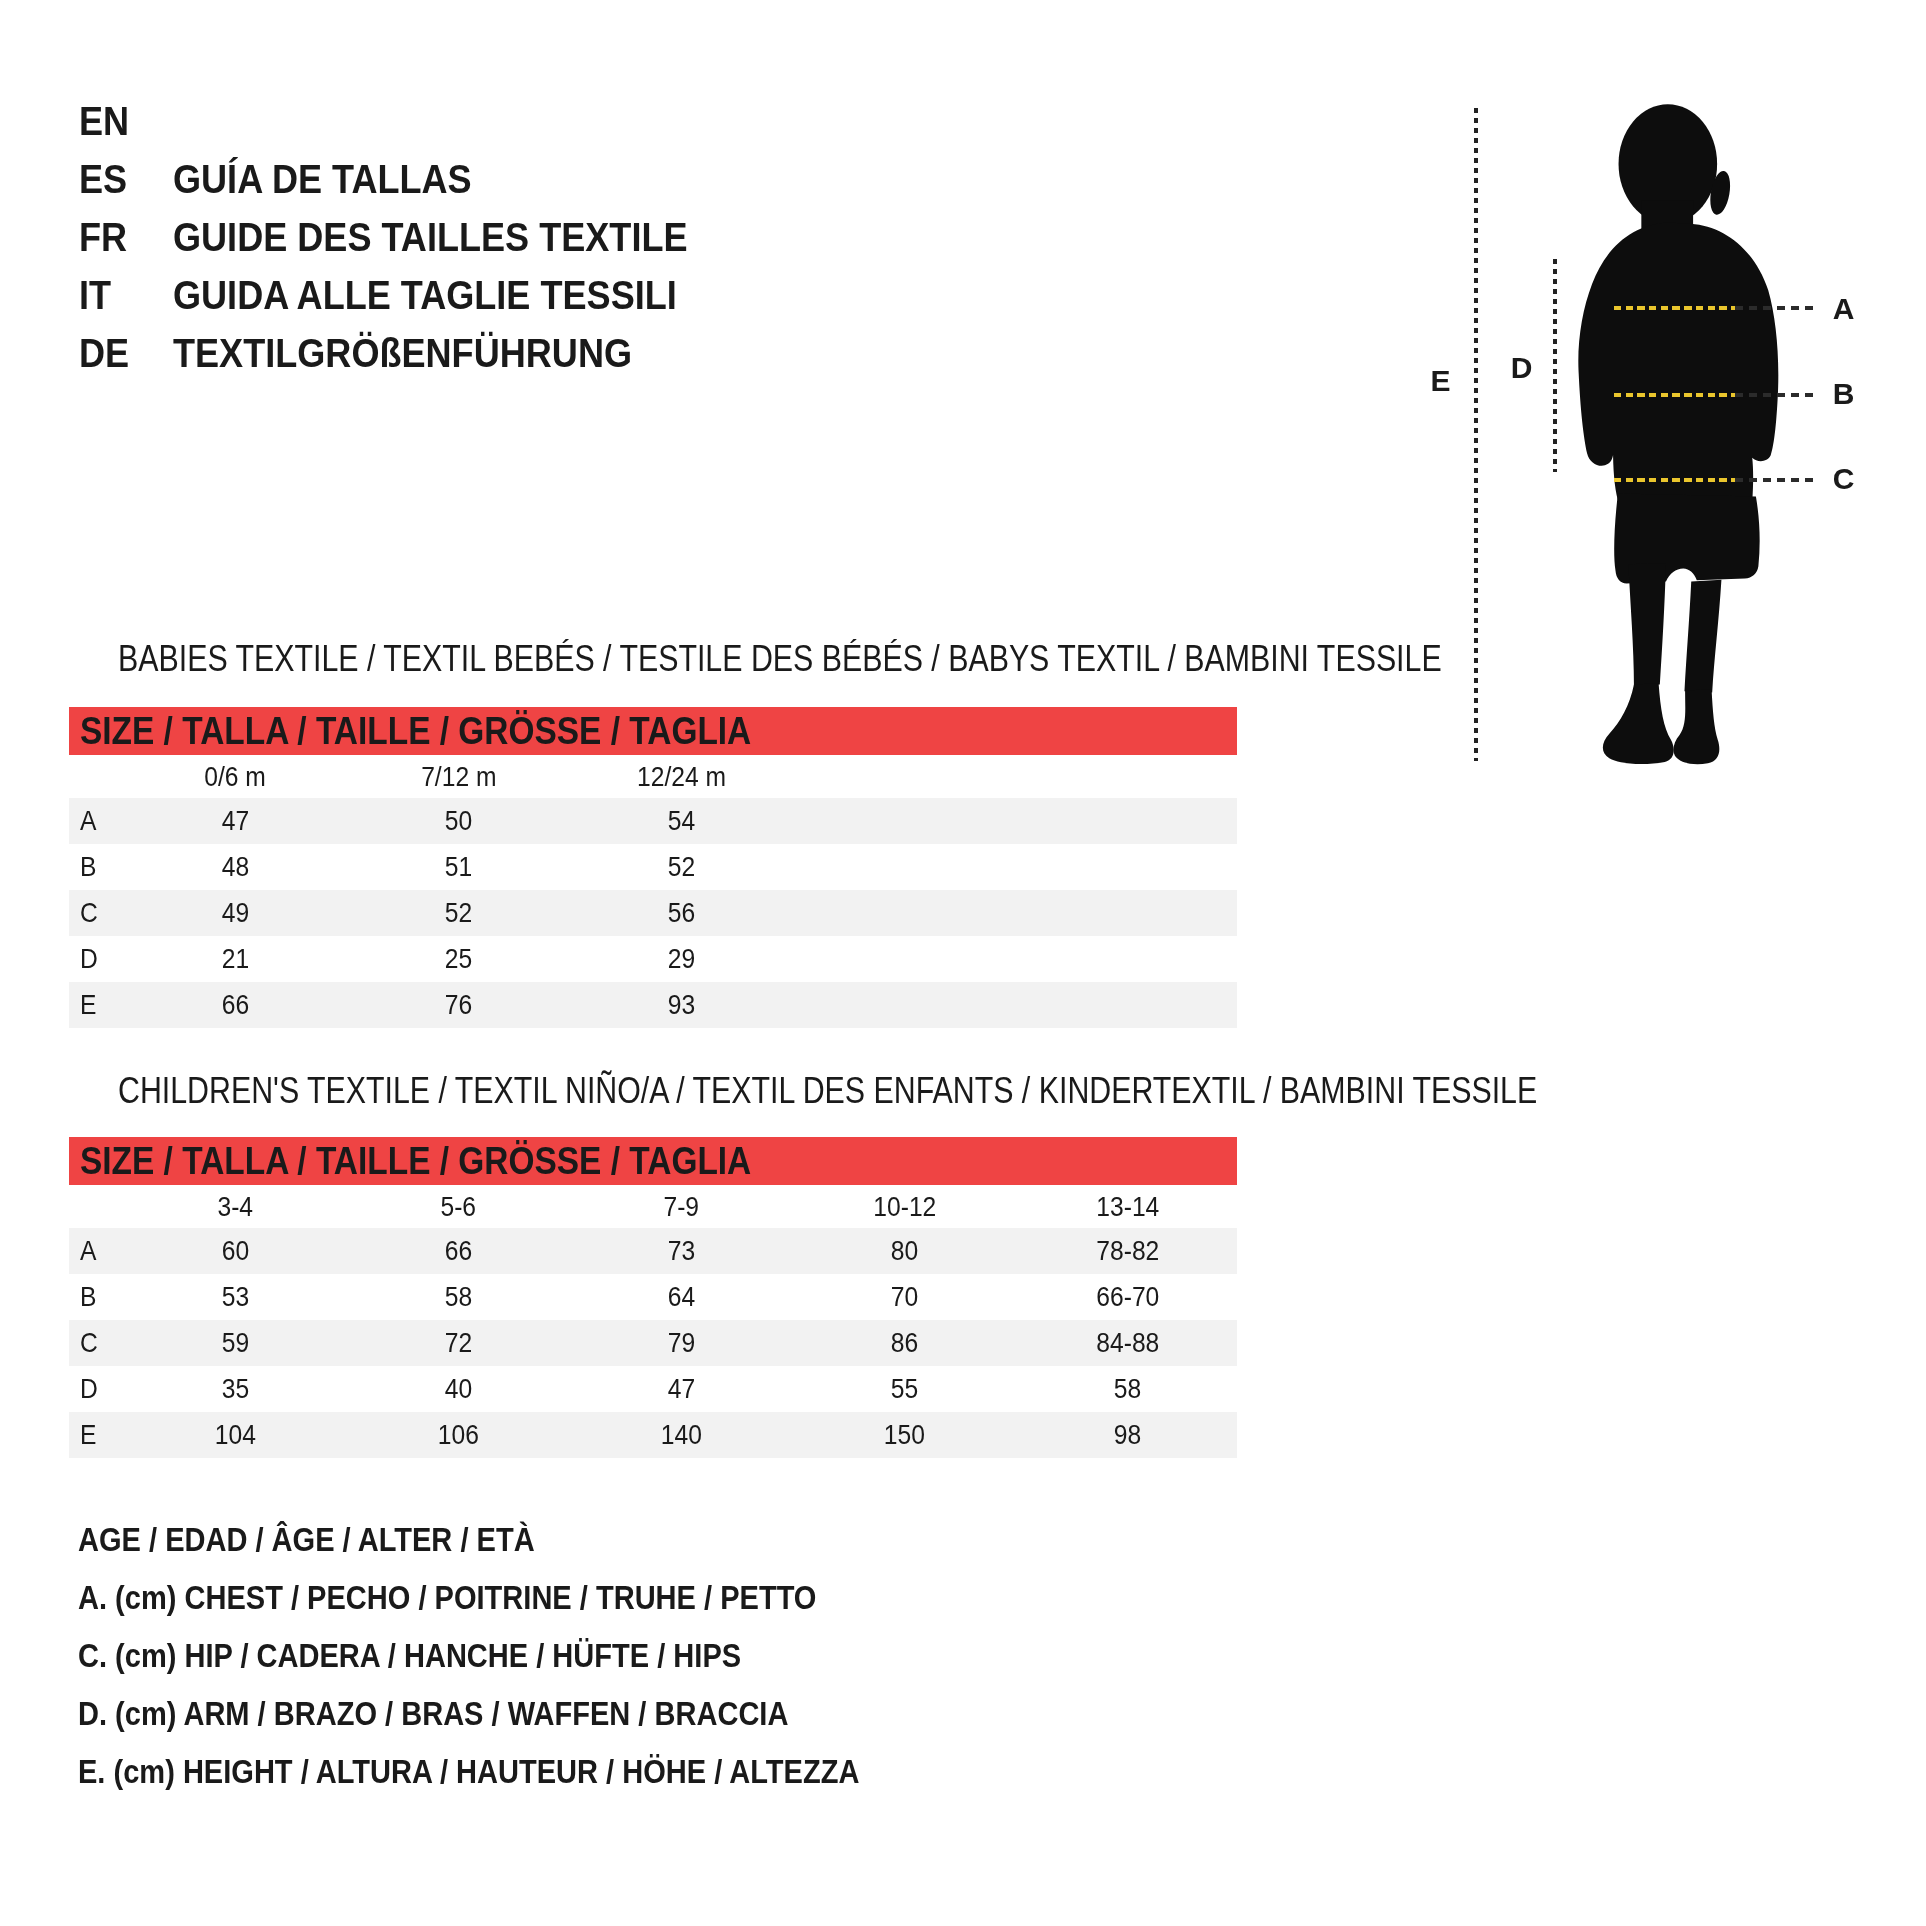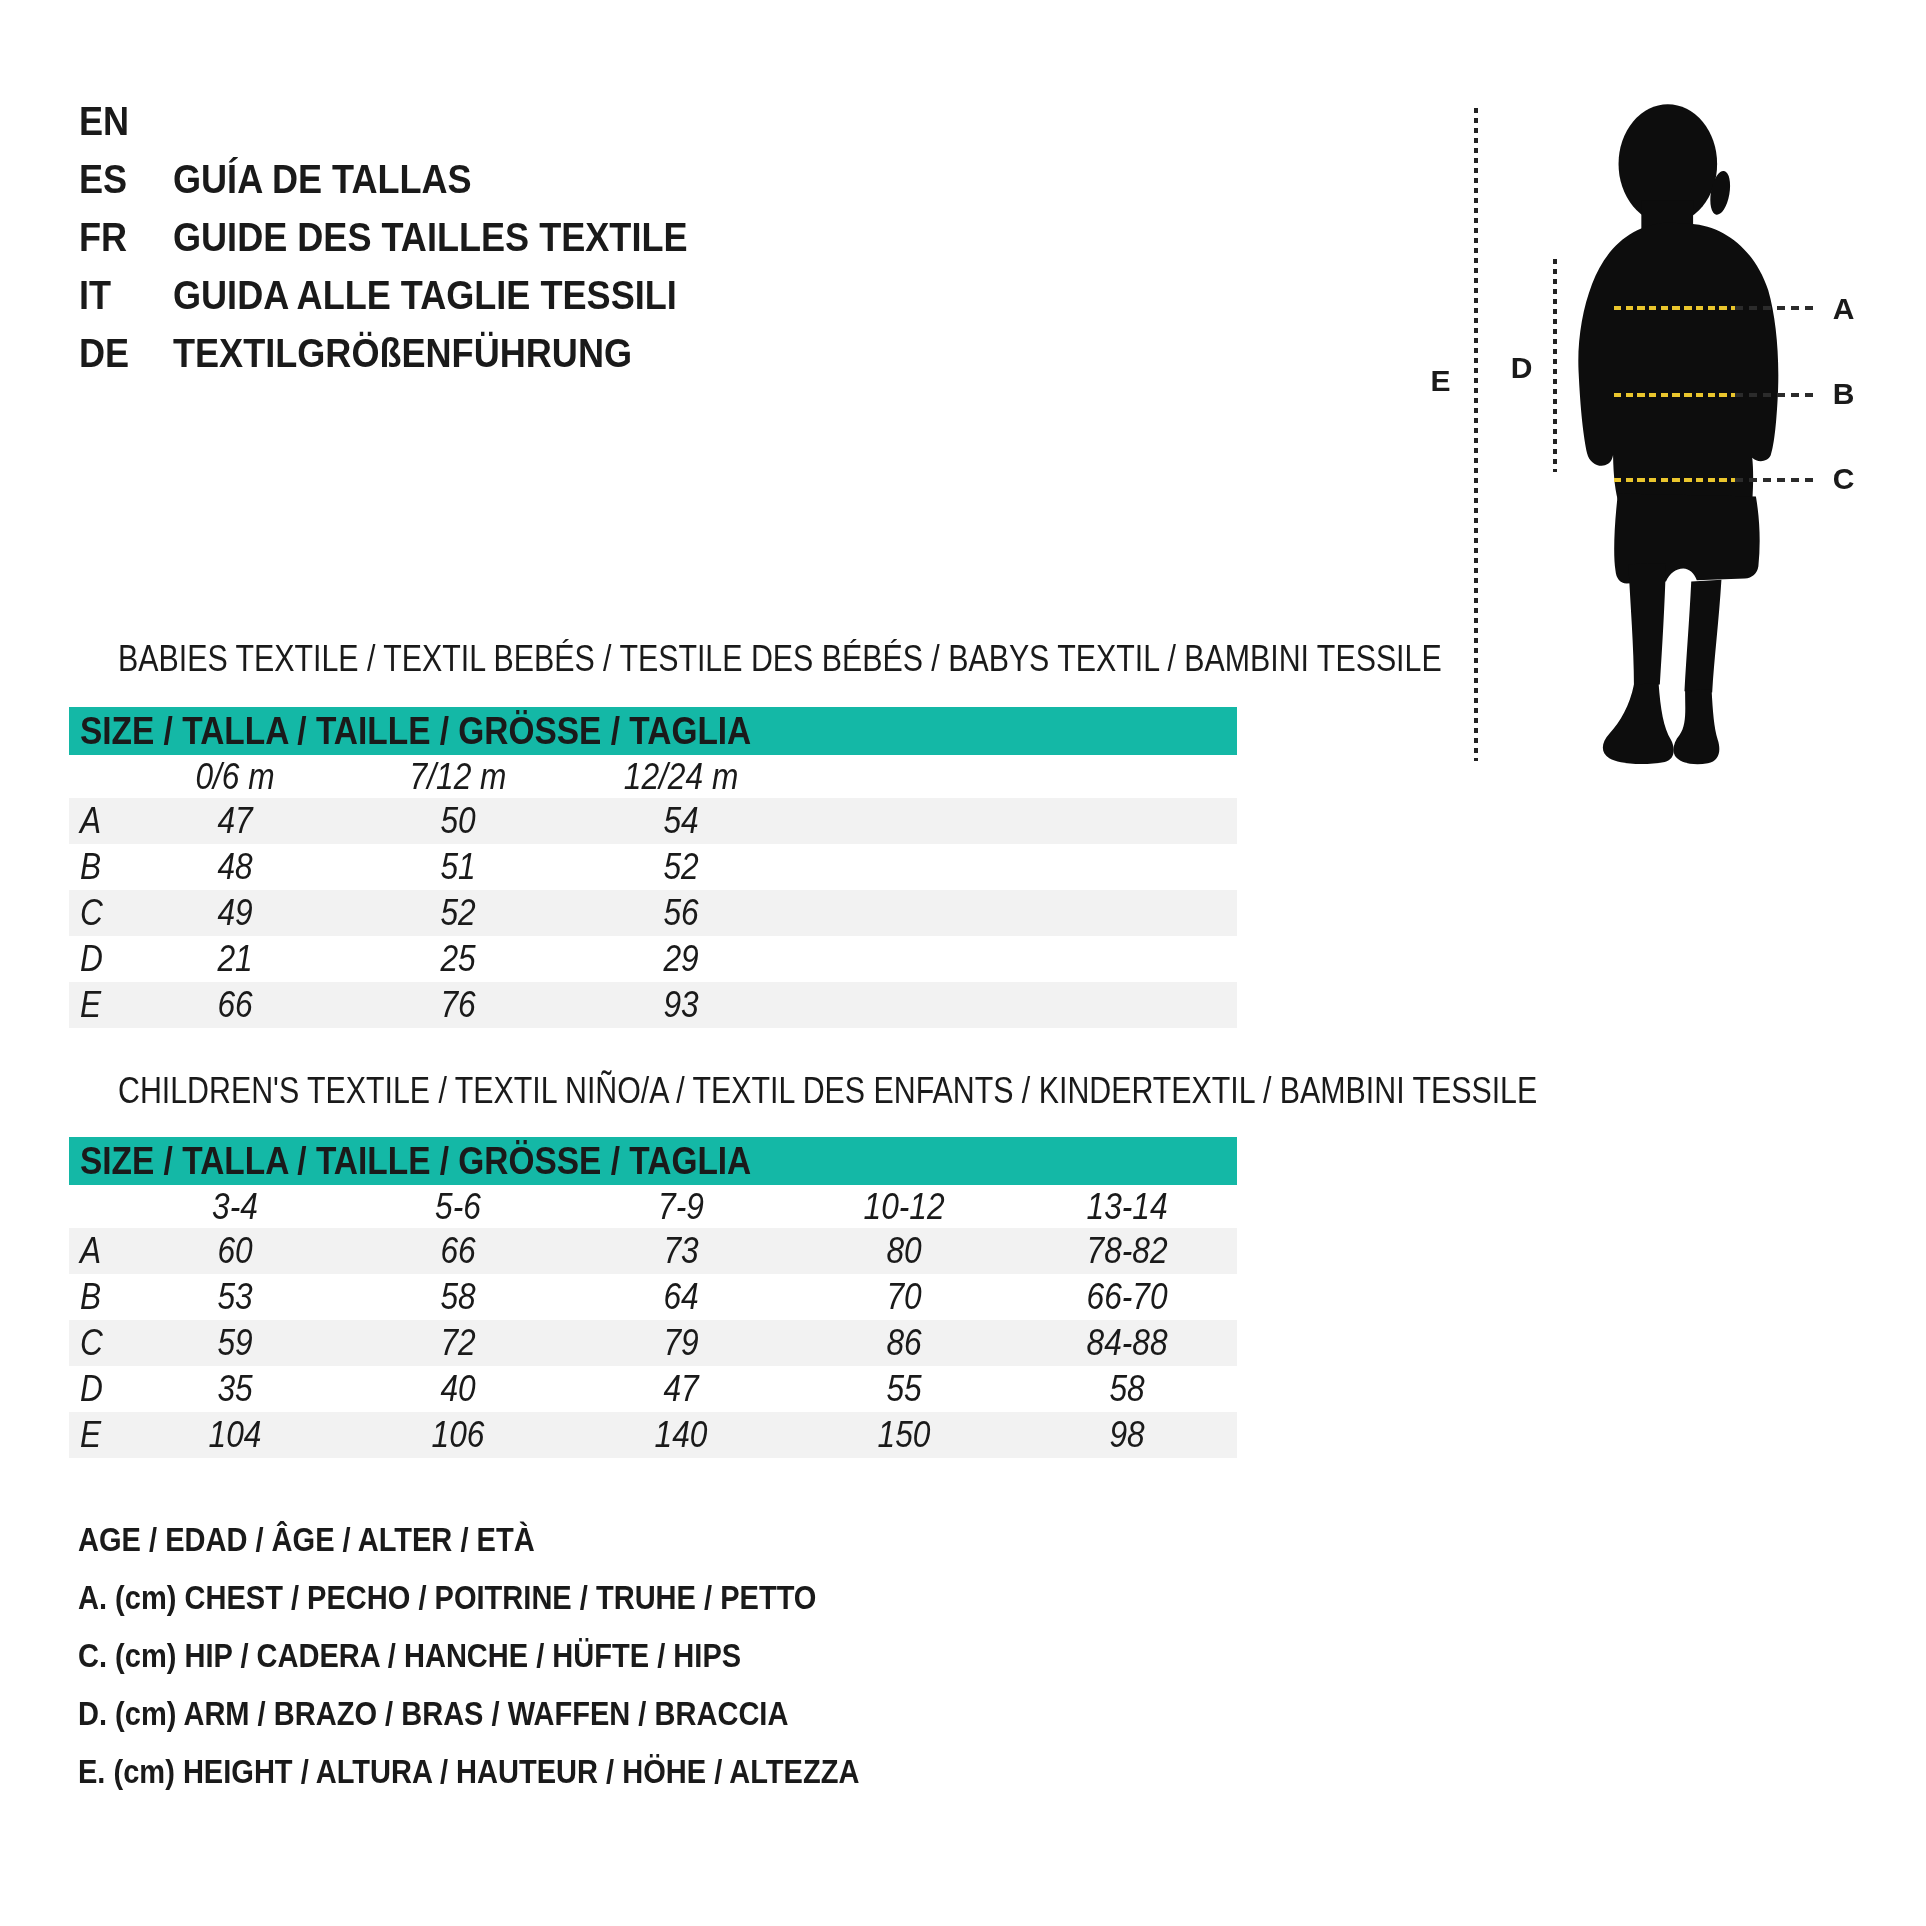--- a/index.html
+++ b/index.html
@@ -19,23 +19,23 @@
 
   
   .sec-title{position:absolute;left:78px;font-size:37px;font-weight:400;white-space:nowrap;margin-left:40px;}
   .sec-title.babies{top:638px;}
   .sec-title.children{top:1070px;}
 
   
   .size-table{position:absolute;left:69px;width:1168px;}
   .size-table.babies{top:707px;}
   .size-table.children{top:1137px;}
-  .size-bar{height:48px;background:#14b8a6;display:flex;align-items:center;
+  .size-bar{height:48px;background:#ef4444;display:flex;align-items:center;
     padding-left:11px;box-sizing:border-box;font-size:38px;font-weight:700;}
-  .t-row{display:grid;align-items:center;height:46px;font-size:36px;font-weight:500;font-style:italic;}
+  .t-row{display:grid;align-items:center;height:46px;font-size:28px;font-weight:500;}
   .t-row.head{height:43px;}
   .cols3{grid-template-columns:55px 223px 223px 223px;}
   .cols5{grid-template-columns:55px 223px 223px 223px 223px 223px;}
   .t-label{padding-left:11px;font-weight:500;}
   .t-cell{text-align:center;}
   .striped{background:#f2f2f2;}
 
   
   .legend{position:absolute;left:78px;top:1511px;}
   .legend-row{height:58px;display:flex;align-items:center;font-size:33px;font-weight:600;}

